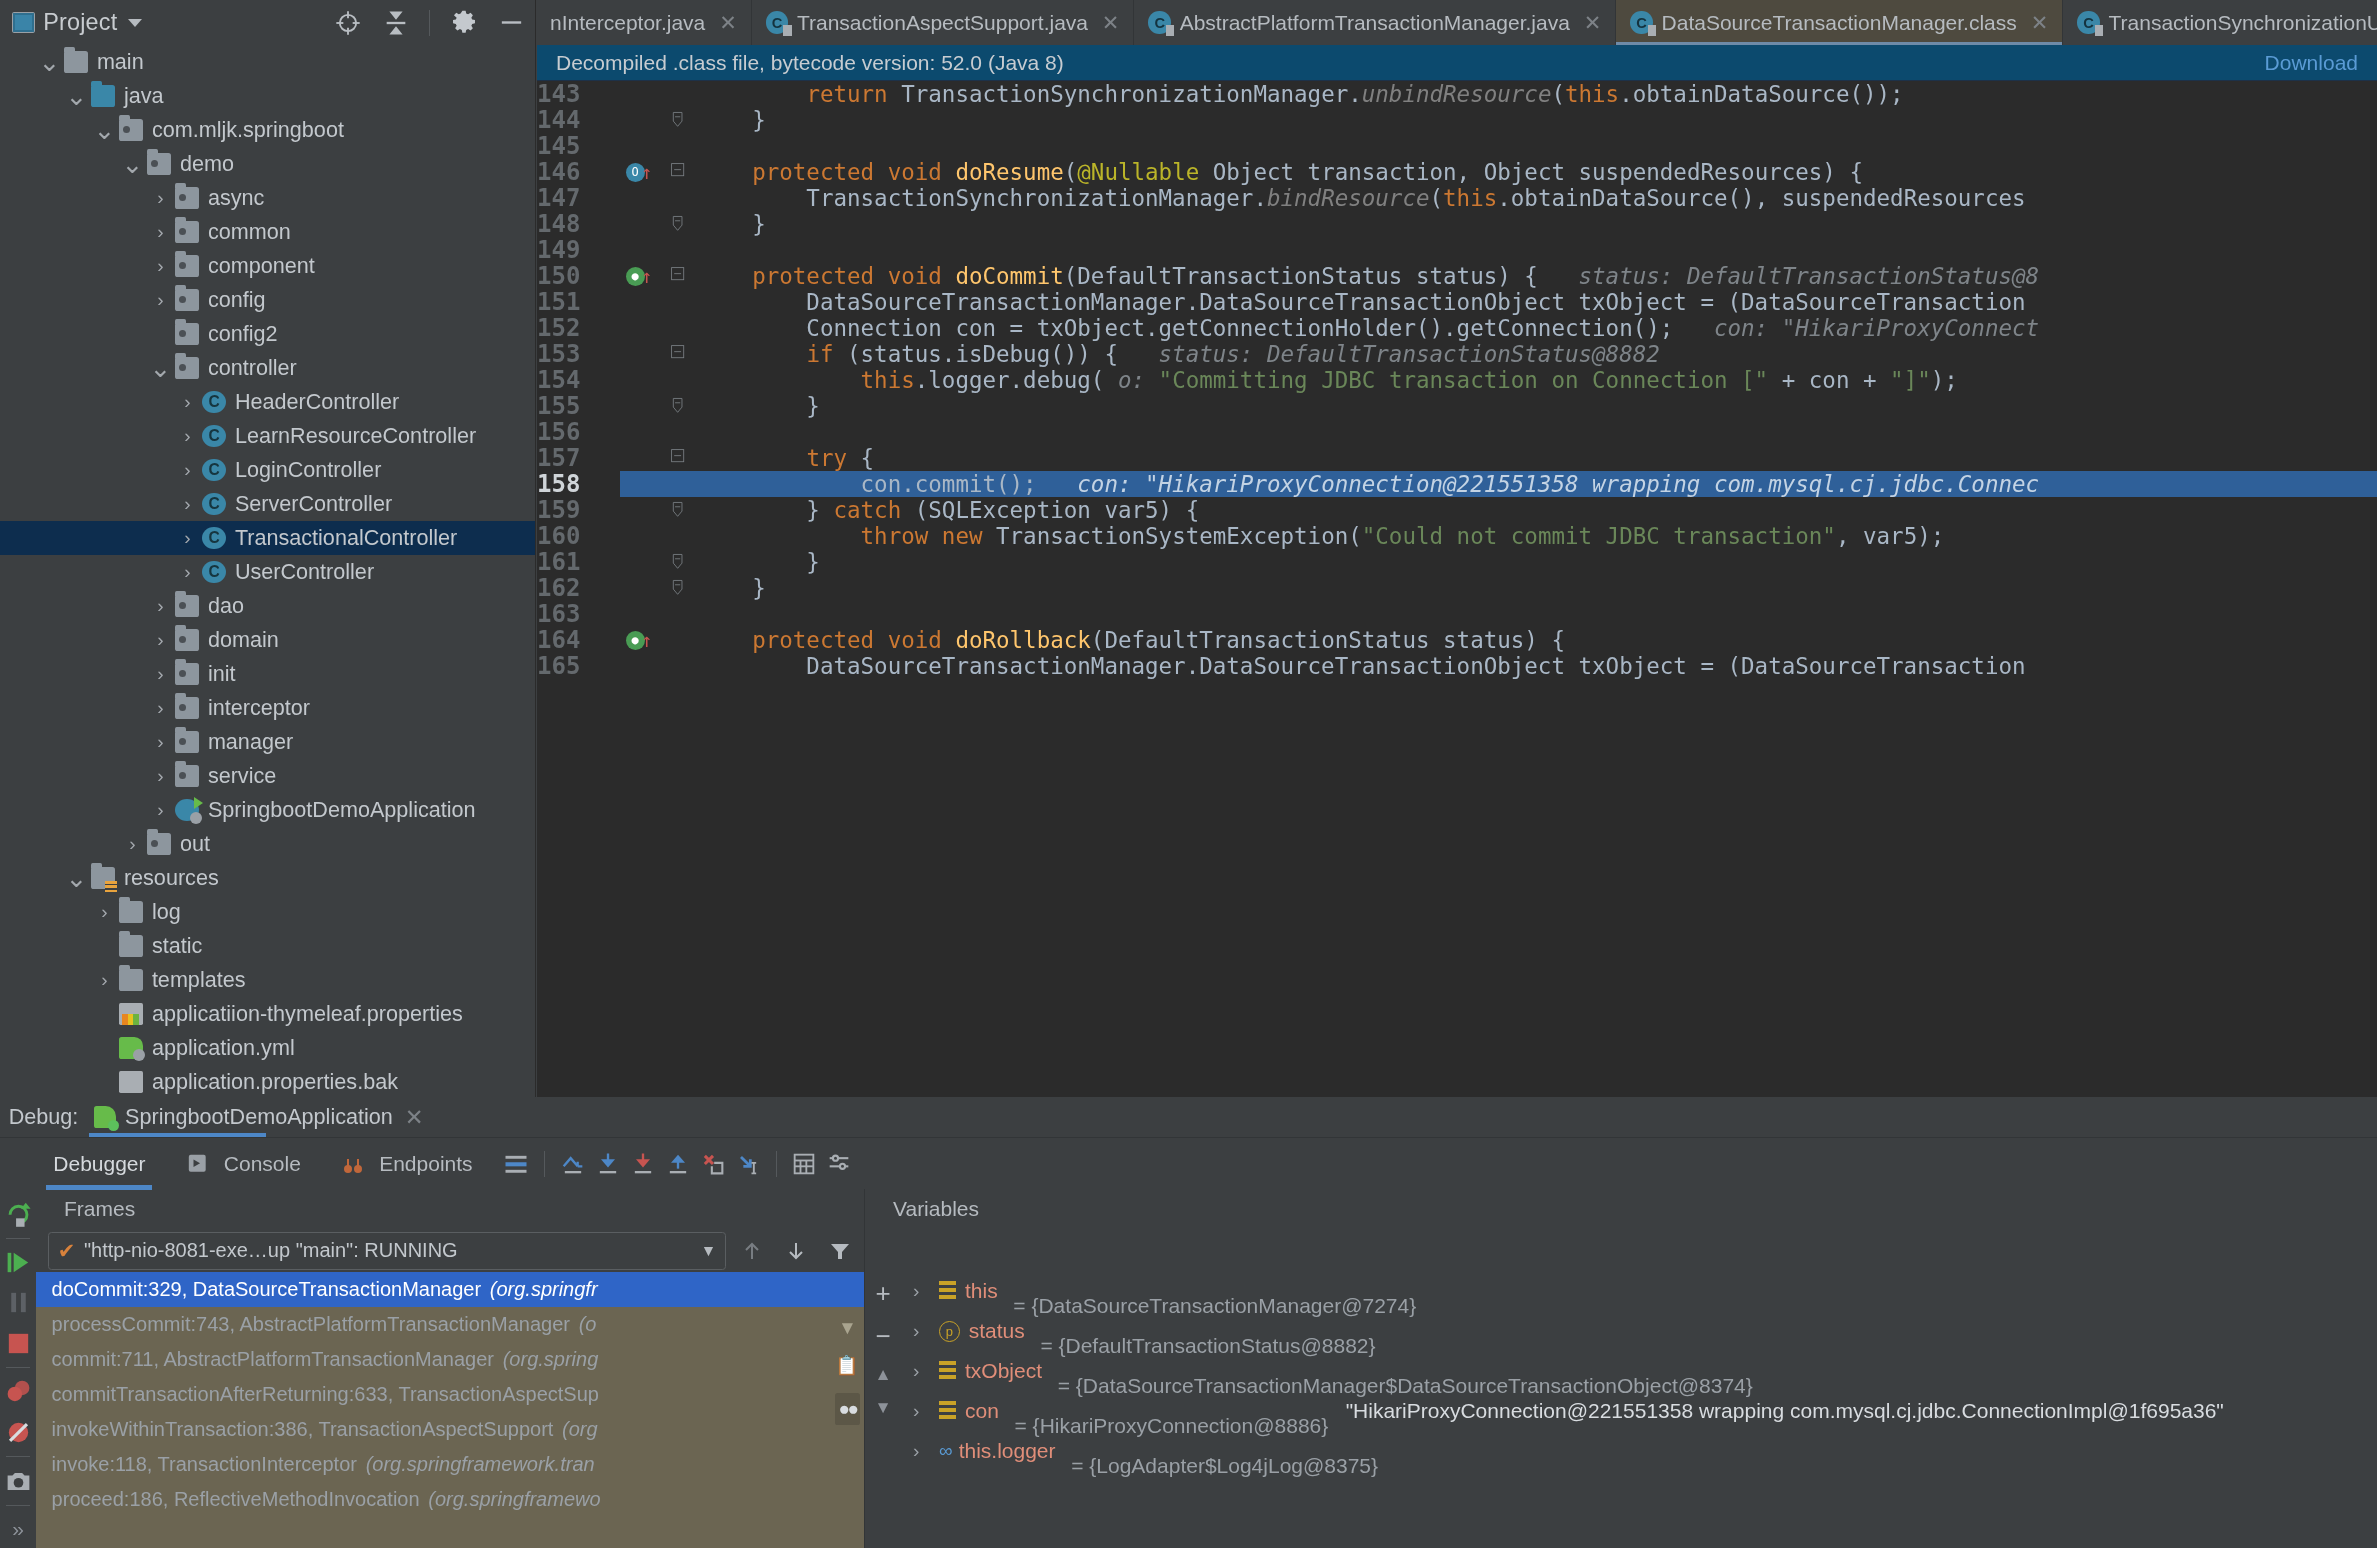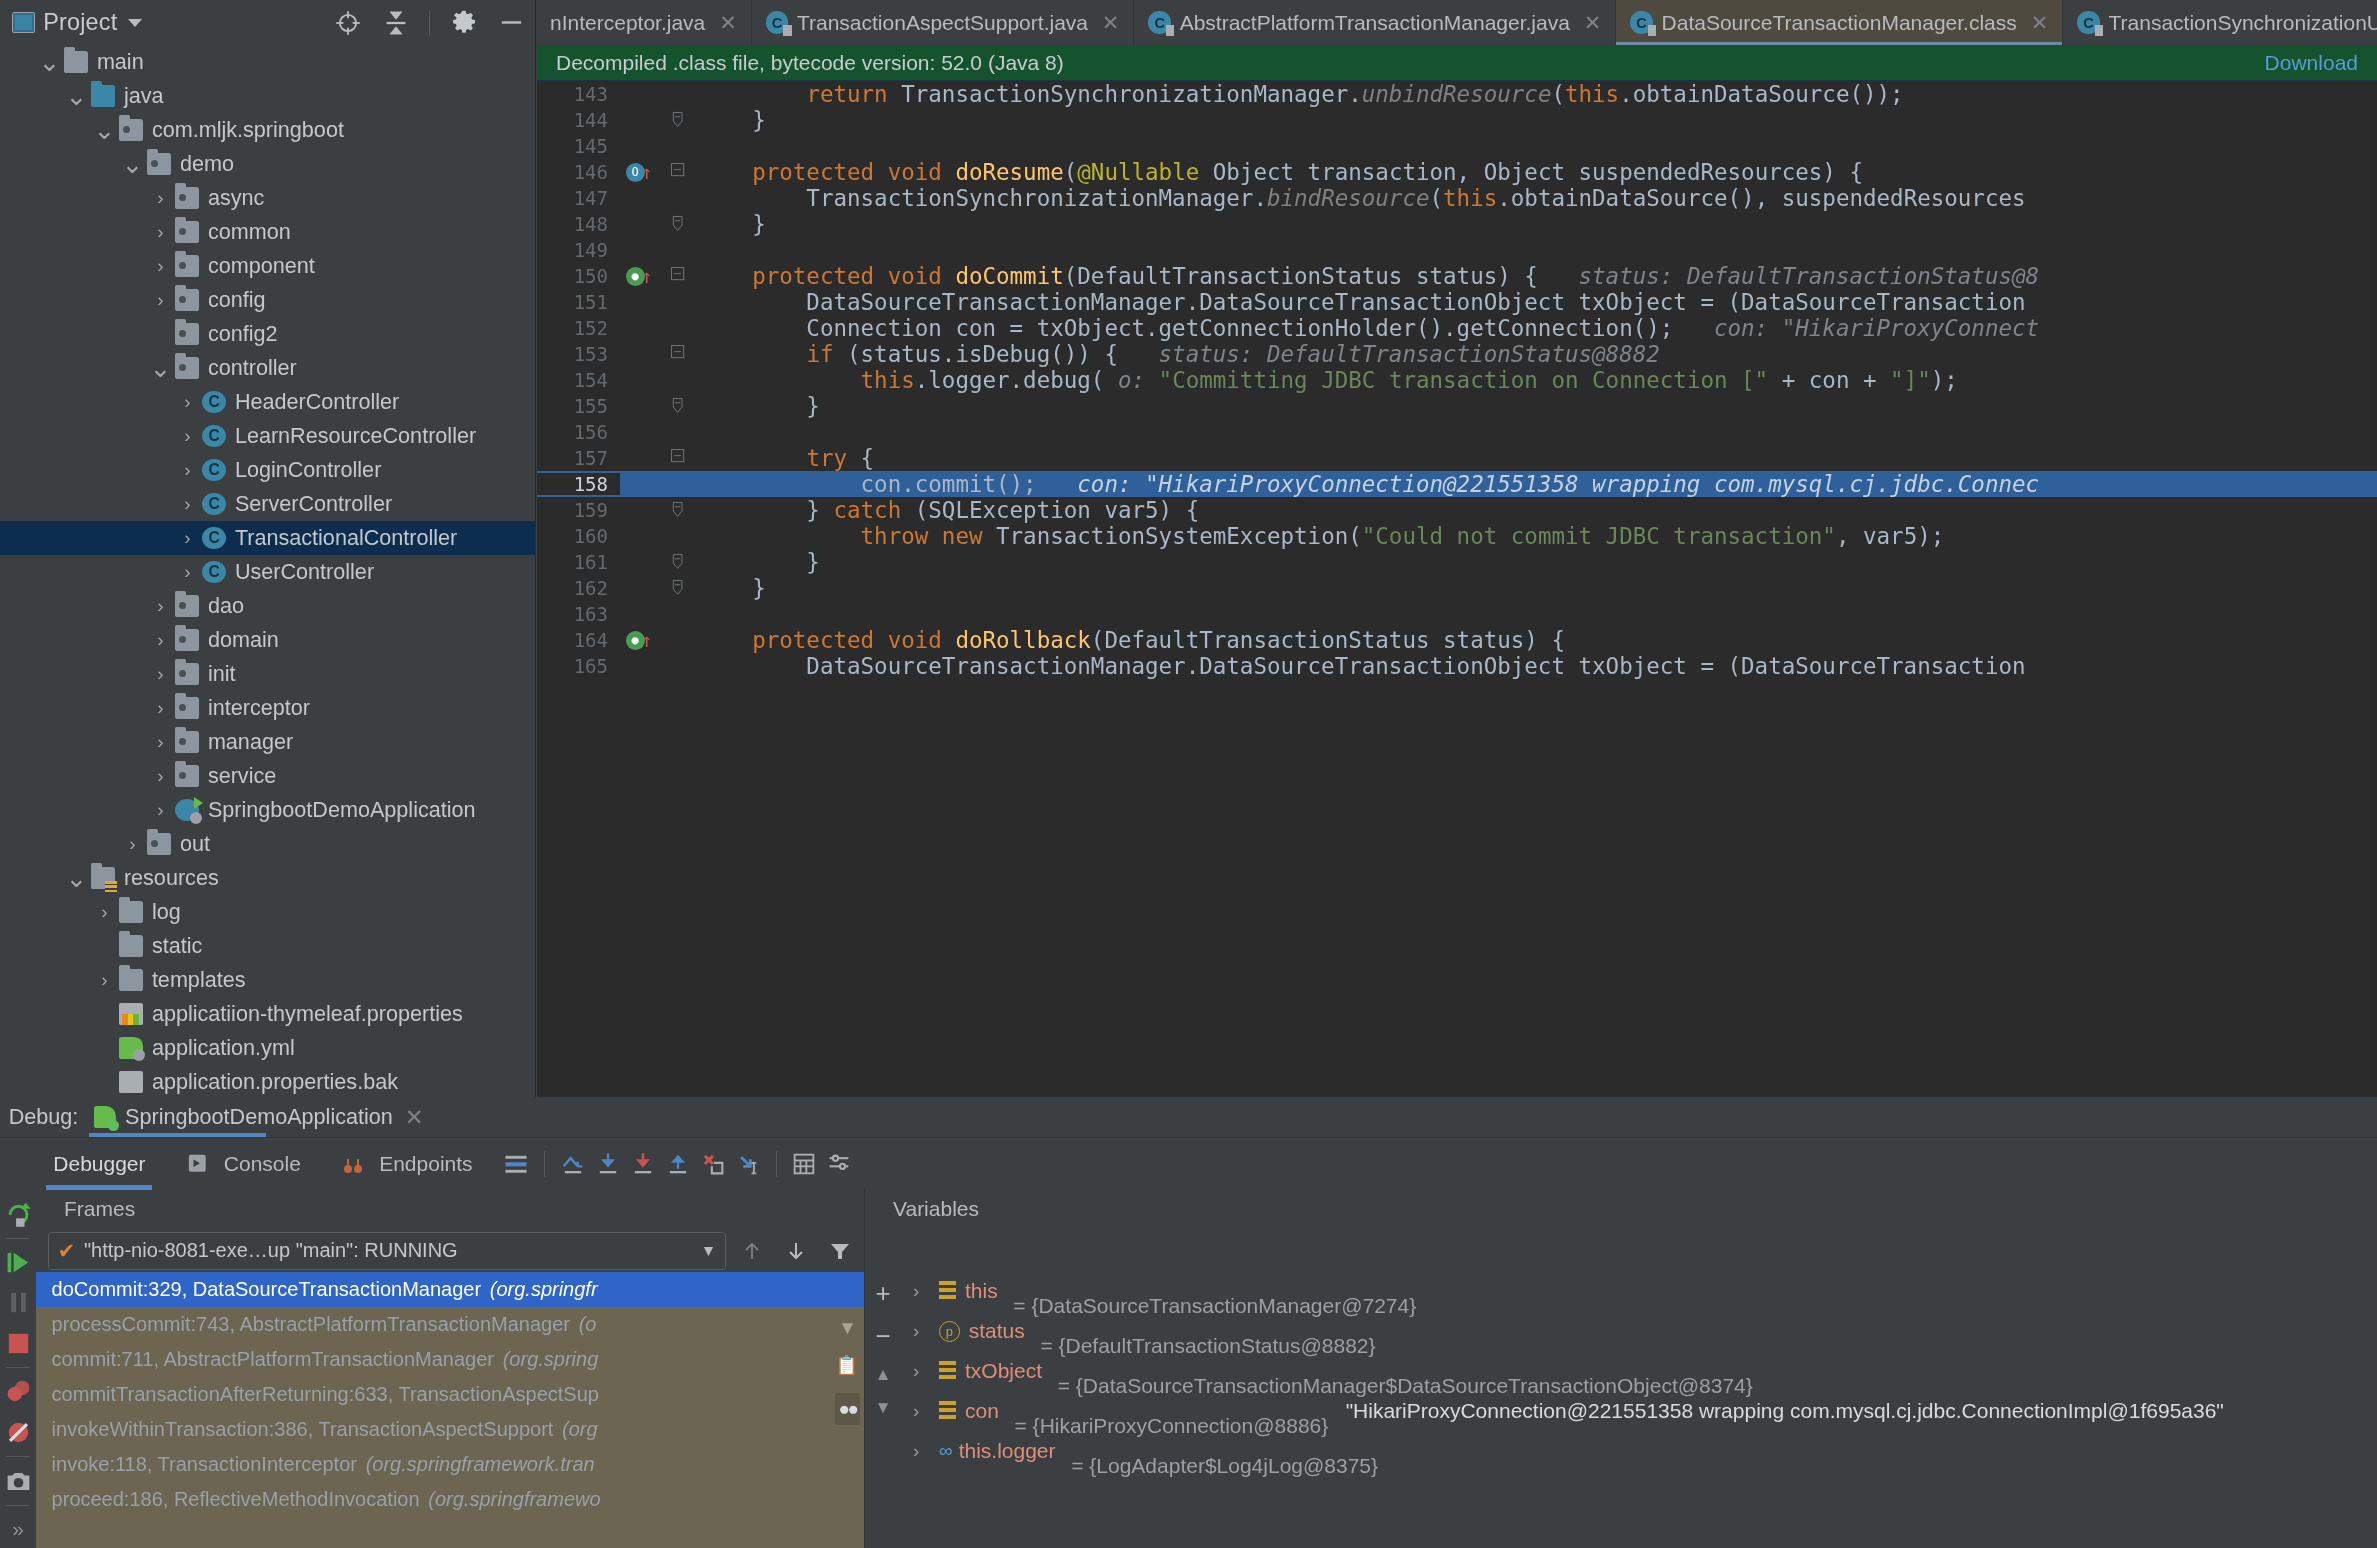--- a/index.html
+++ b/index.html
@@ -53,25 +53,25 @@
   .ic.spring::before { content:""; position:absolute; right:-3.5px; top:-1.7px; border-left:9.5px solid #67bb4a; border-top:6px solid transparent; border-bottom:6px solid transparent; }
   .ic.spring::after { content:""; position:absolute; right:-2.6px; bottom:-2.6px; width:12px; height:12px; border-radius:50%; background:#9aa0a6; }
   .ic.file { background:#a9aeb3; border-radius:1.7px; }
   .ic.file.props::after { content:""; position:absolute; left:2.6px; bottom:0; width:17.3px; height:11.2px;
                           background:linear-gradient(to right,#e8861f 0 33%, #e8c21f 33% 66%, #6cb33f 66% 100%); }
   .ic.yml { background:#67bb4a; border-radius:2.6px 8.7px 2.6px 2.6px; }
   .ic.yml::after { content:""; position:absolute; right:-1.7px; bottom:-1.7px; width:12px; height:12px; border-radius:50%; background:#9aa0a6; }
 
   
   .editor { position:absolute; left:537px; top:45px; right:0; height:1052px; background:#2b2b2b; overflow:hidden; }
-  .notif { height:36px; background:#14532d; display:flex; align-items:center; padding:0 19px; color:#c7ccd1; font-size:21px; border-bottom:0.9px solid #1d3148;gap:16px; }
+  .notif { height:36px; background:#0c4a6e; display:flex; align-items:center; padding:0 19px; color:#c7ccd1; font-size:21px; border-bottom:0.9px solid #1d3148;gap:16px; }
   .notif .dl { margin-left:auto; color:#5a9bd5; }
   .code { position:relative; font-family:"DejaVu Sans Mono", monospace; font-size:22.5px; }
   .cline { display:flex; height:26px; align-items:center; white-space:pre; }
-  .gutter { width:83px; flex:none; text-align:right; padding-right:12px; color:#64696d; font-size:19px; }
+  .gutter { width:83px; flex:none; padding-right:12px; color:#64696d; font-size:24px;font-weight:bold; }
   .gmark { width:38px; flex:none; display:flex; align-items:center; justify-content:center; }
   .fold { width:40px; flex:none; display:flex; align-items:center; justify-content:center; color:#7a7f84; font-size:16.4px; }
   .ctext { flex:1; color:#a9b7c6; }
   .cline.hl { background:#2f6099; }
   .cline.hl .gutter { background:#2b2b2b; color:#cfd4d8; }
   .kw { color:#cc7832; }
   .mth { color:#ffc66d;margin-top:16px; }
   .str { color:#6a8759; }
   .ann { color:#bbb529; }
   .cmt { color:#808080; font-style:italic; }

